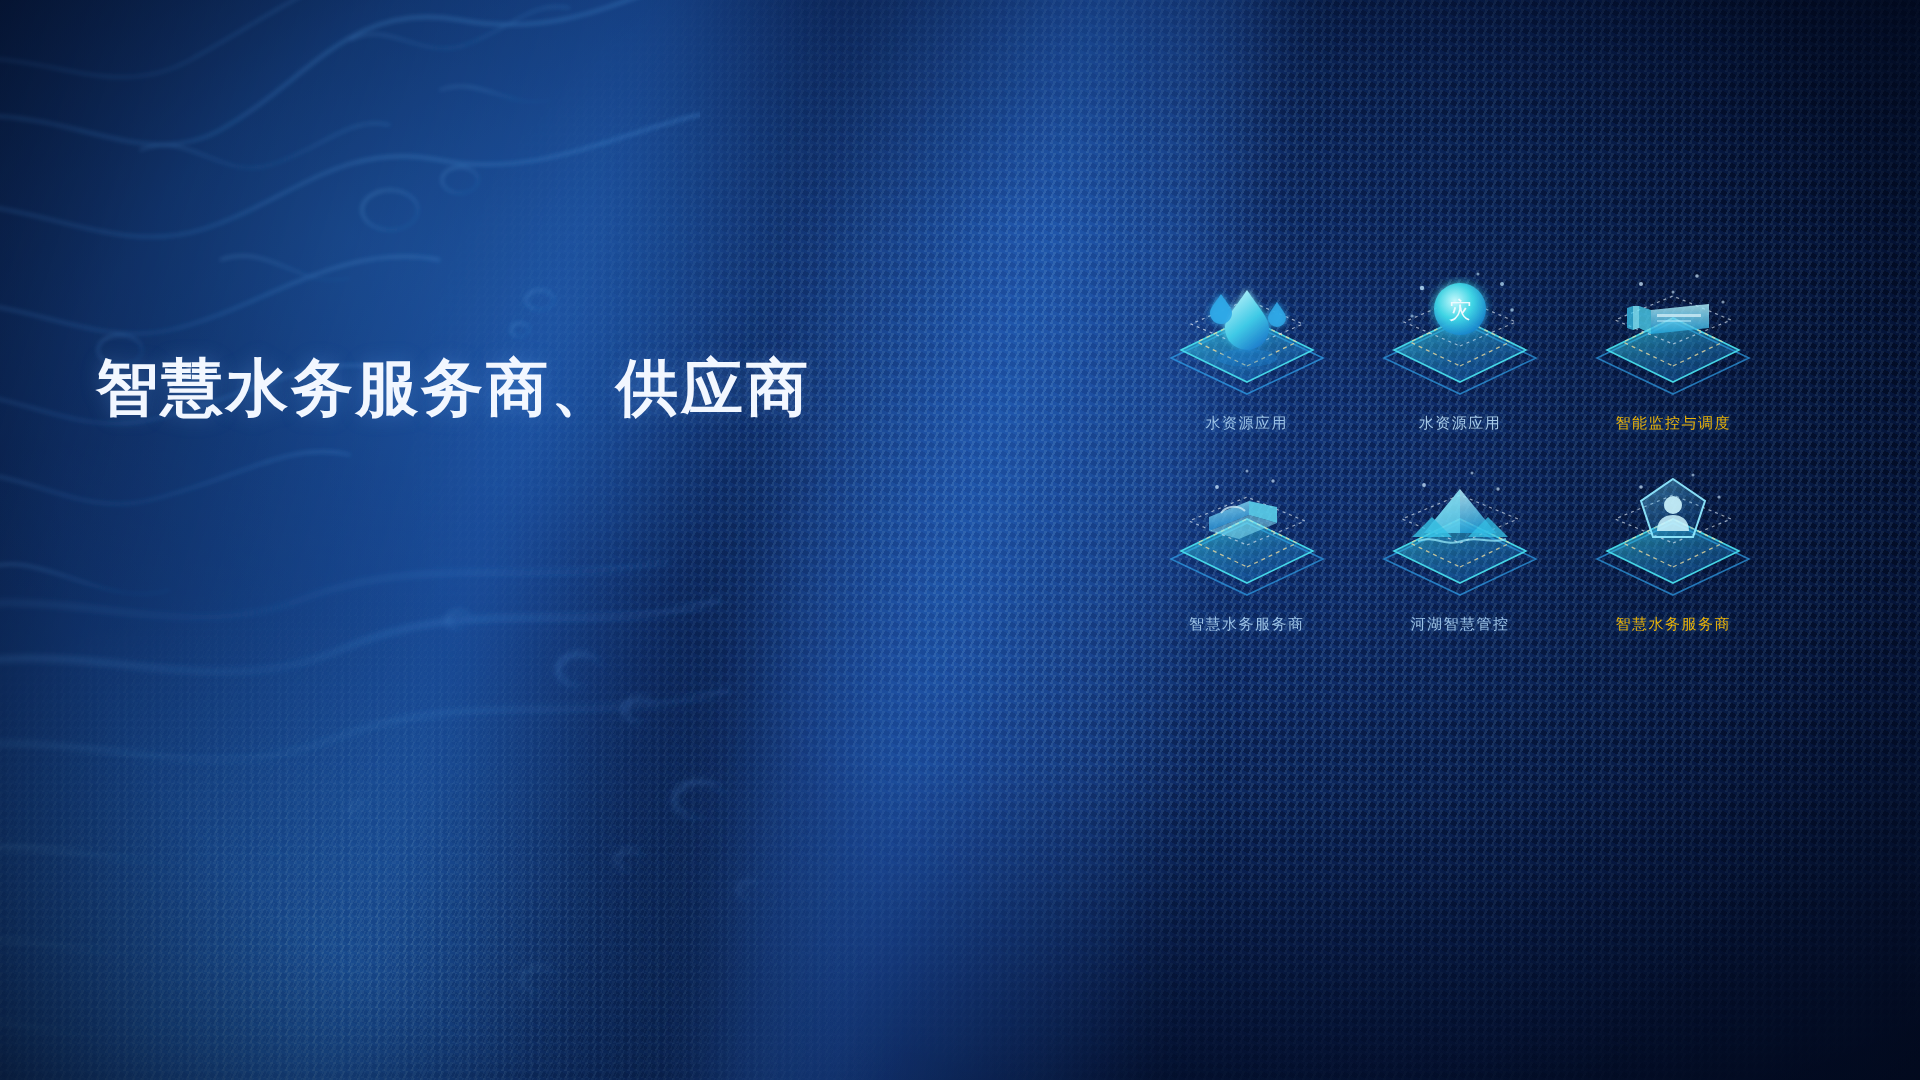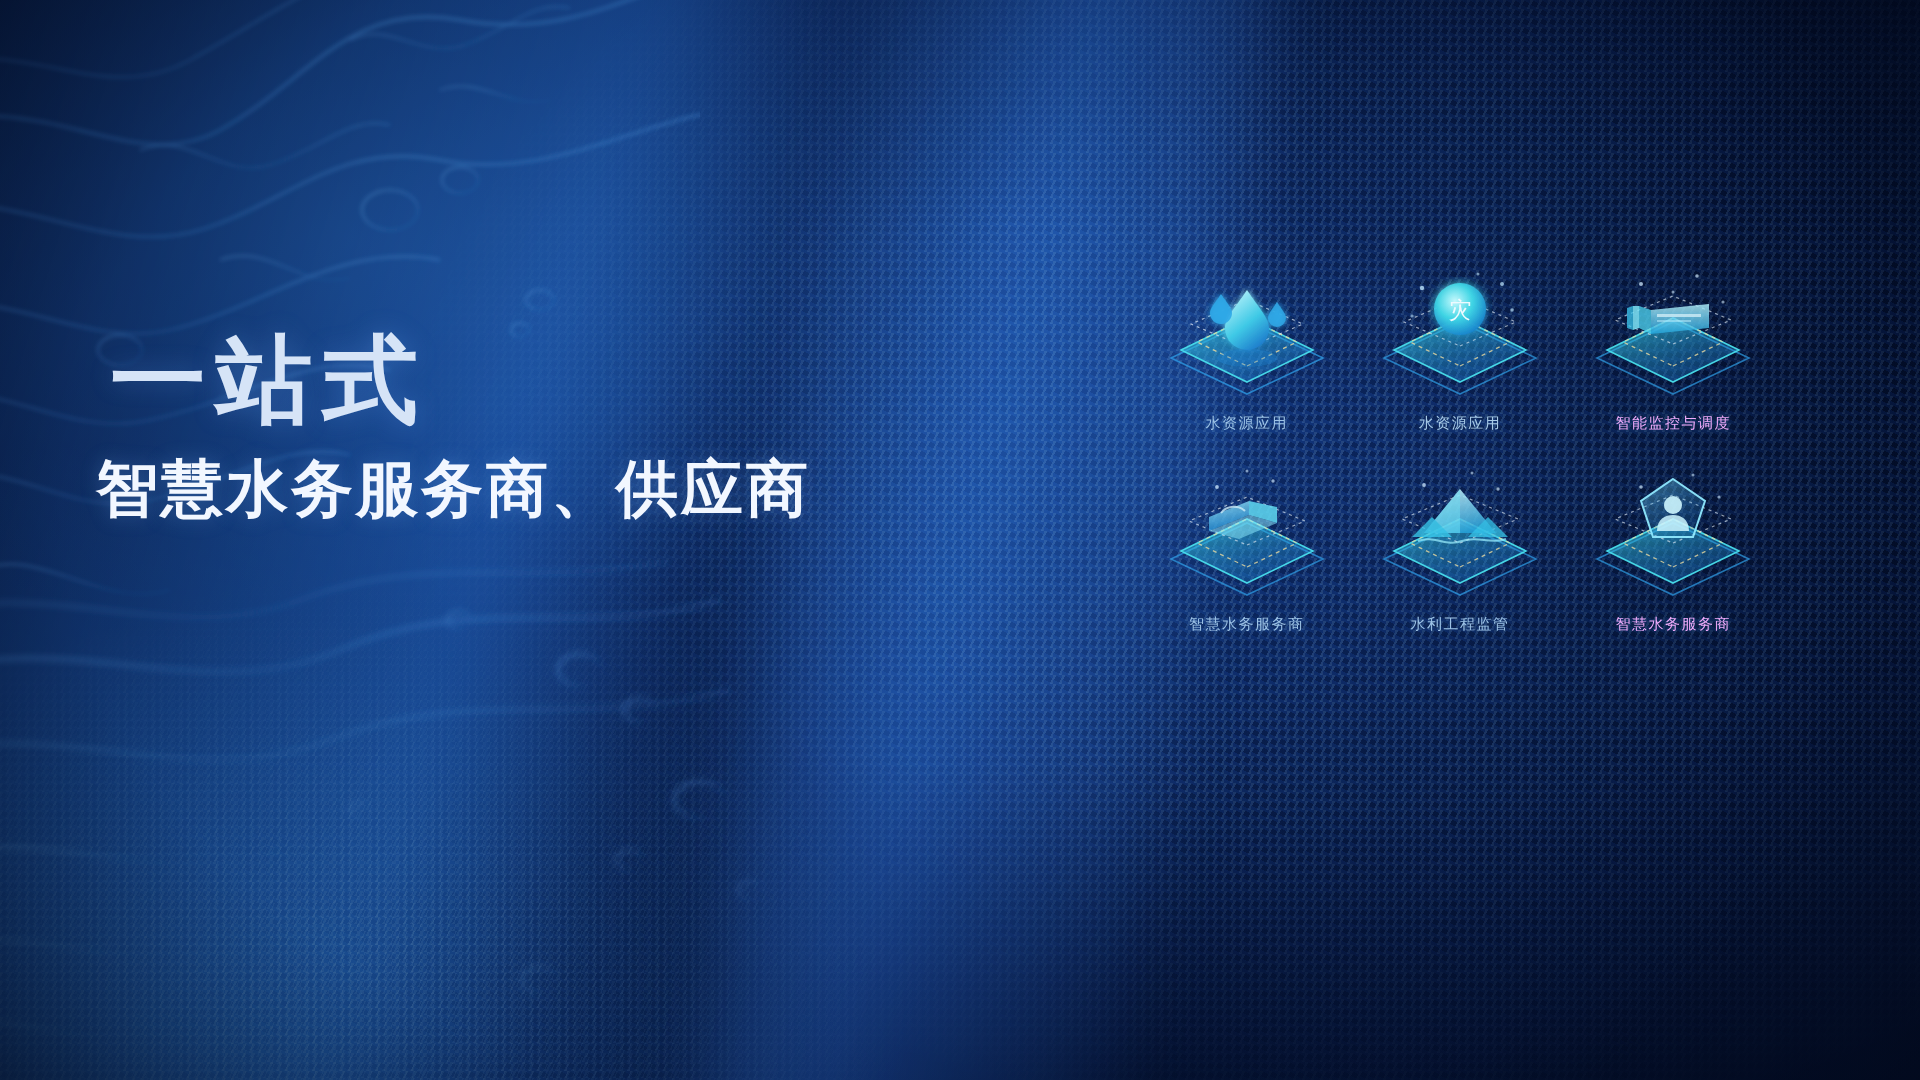--- a/index.html
+++ b/index.html
@@ -132,21 +132,21 @@
   .cap{
     margin-top:2px;
     font-size:15px;
     letter-spacing:1.5px;
     color:#9dc3e6;
     text-shadow:0 0 10px rgba(80,150,230,.45);
     white-space:nowrap;
   }
   .cell:nth-child(2) .cap{ color:#a8cbe8; }
   .cell:nth-child(3) .cap,
-  .cell:nth-child(6) .cap{ color:#f0abfc;text-align:center; }
+  .cell:nth-child(6) .cap{ color:#eab308;text-align:center; }
 </style>
 </head>
 <body>
 
 <div class="stage">
 
   <div class="bg-base"></div>
   <div class="bg-band"></div>
   <div class="bg-band2"></div>
 
@@ -209,21 +209,20 @@
       <ellipse cx="520" cy="60" rx="13" ry="9" stroke-width="1.3"></ellipse>
       <ellipse cx="420" cy="250" rx="10" ry="7" stroke-width="1.1"></ellipse>
     </g>
   </svg>
 
   <div class="dots"></div>
   <div class="dots-fine"></div>
   <div class="vignette"></div>
 
   <div class="copy">
-    <div class="headline">一站式</div>
     <div class="subheadline">智慧水务服务商、供应商</div>
   </div>
 
   <div class="grid">
 
     <div class="cell">
       <div class="art">
         <svg viewBox="0 0 200 150">
           <defs>
             <linearGradient id="pl1" x1="0" y1="0" x2="0.7" y2="1">
@@ -398,21 +397,21 @@
             <path d="M128 54 L148 74 L108 74 Z" fill="#37c4e8" opacity=".8"></path>
             <path d="M58 78 C74 72 86 84 102 78 C118 72 130 82 146 76" fill="none" stroke="#9ef0ff" stroke-width="2" opacity=".75"></path>
           </g>
           <g fill="#cfe9ff">
             <circle cx="64" cy="22" r="1.9" opacity=".75"></circle>
               <circle cx="138" cy="26" r="1.7" opacity=".68"></circle>
             <circle cx="112" cy="10" r="1.5" opacity=".6"></circle>
           </g>
         </svg>
       </div>
-      <div class="cap">水利工程监管</div>
+      <div class="cap">河湖智慧管控</div>
     </div>
 
     <div class="cell">
       <div class="art">
         <svg viewBox="0 0 200 150">
           <defs>
             <linearGradient id="pl6" x1="0" y1="0" x2="0.7" y2="1">
               <stop offset="0%" stop-color="#3ad8d8" stop-opacity=".68"></stop>
               <stop offset="100%" stop-color="#1c7fd8" stop-opacity=".3"></stop>
             </linearGradient>

